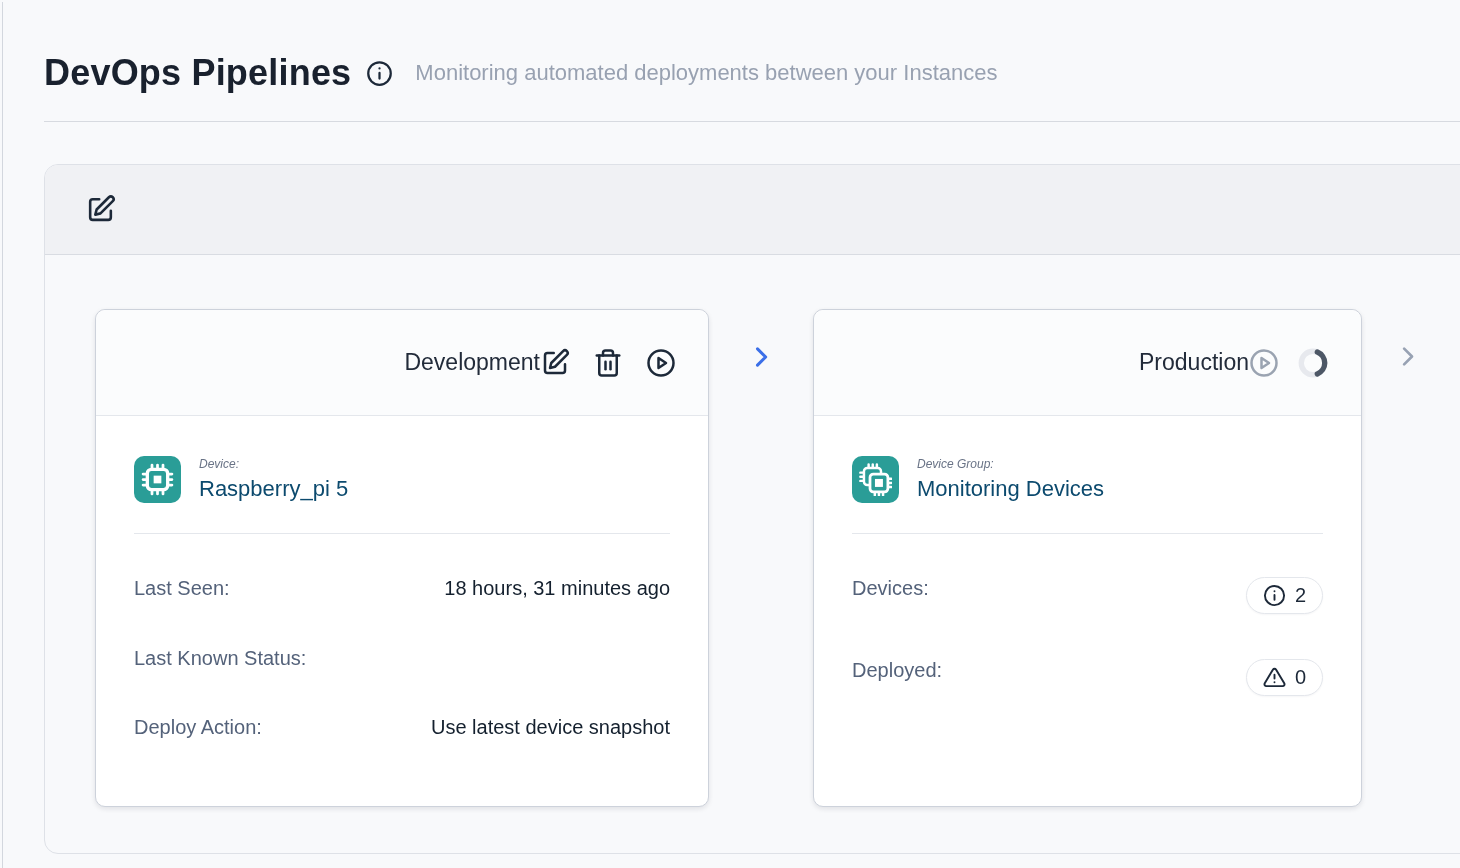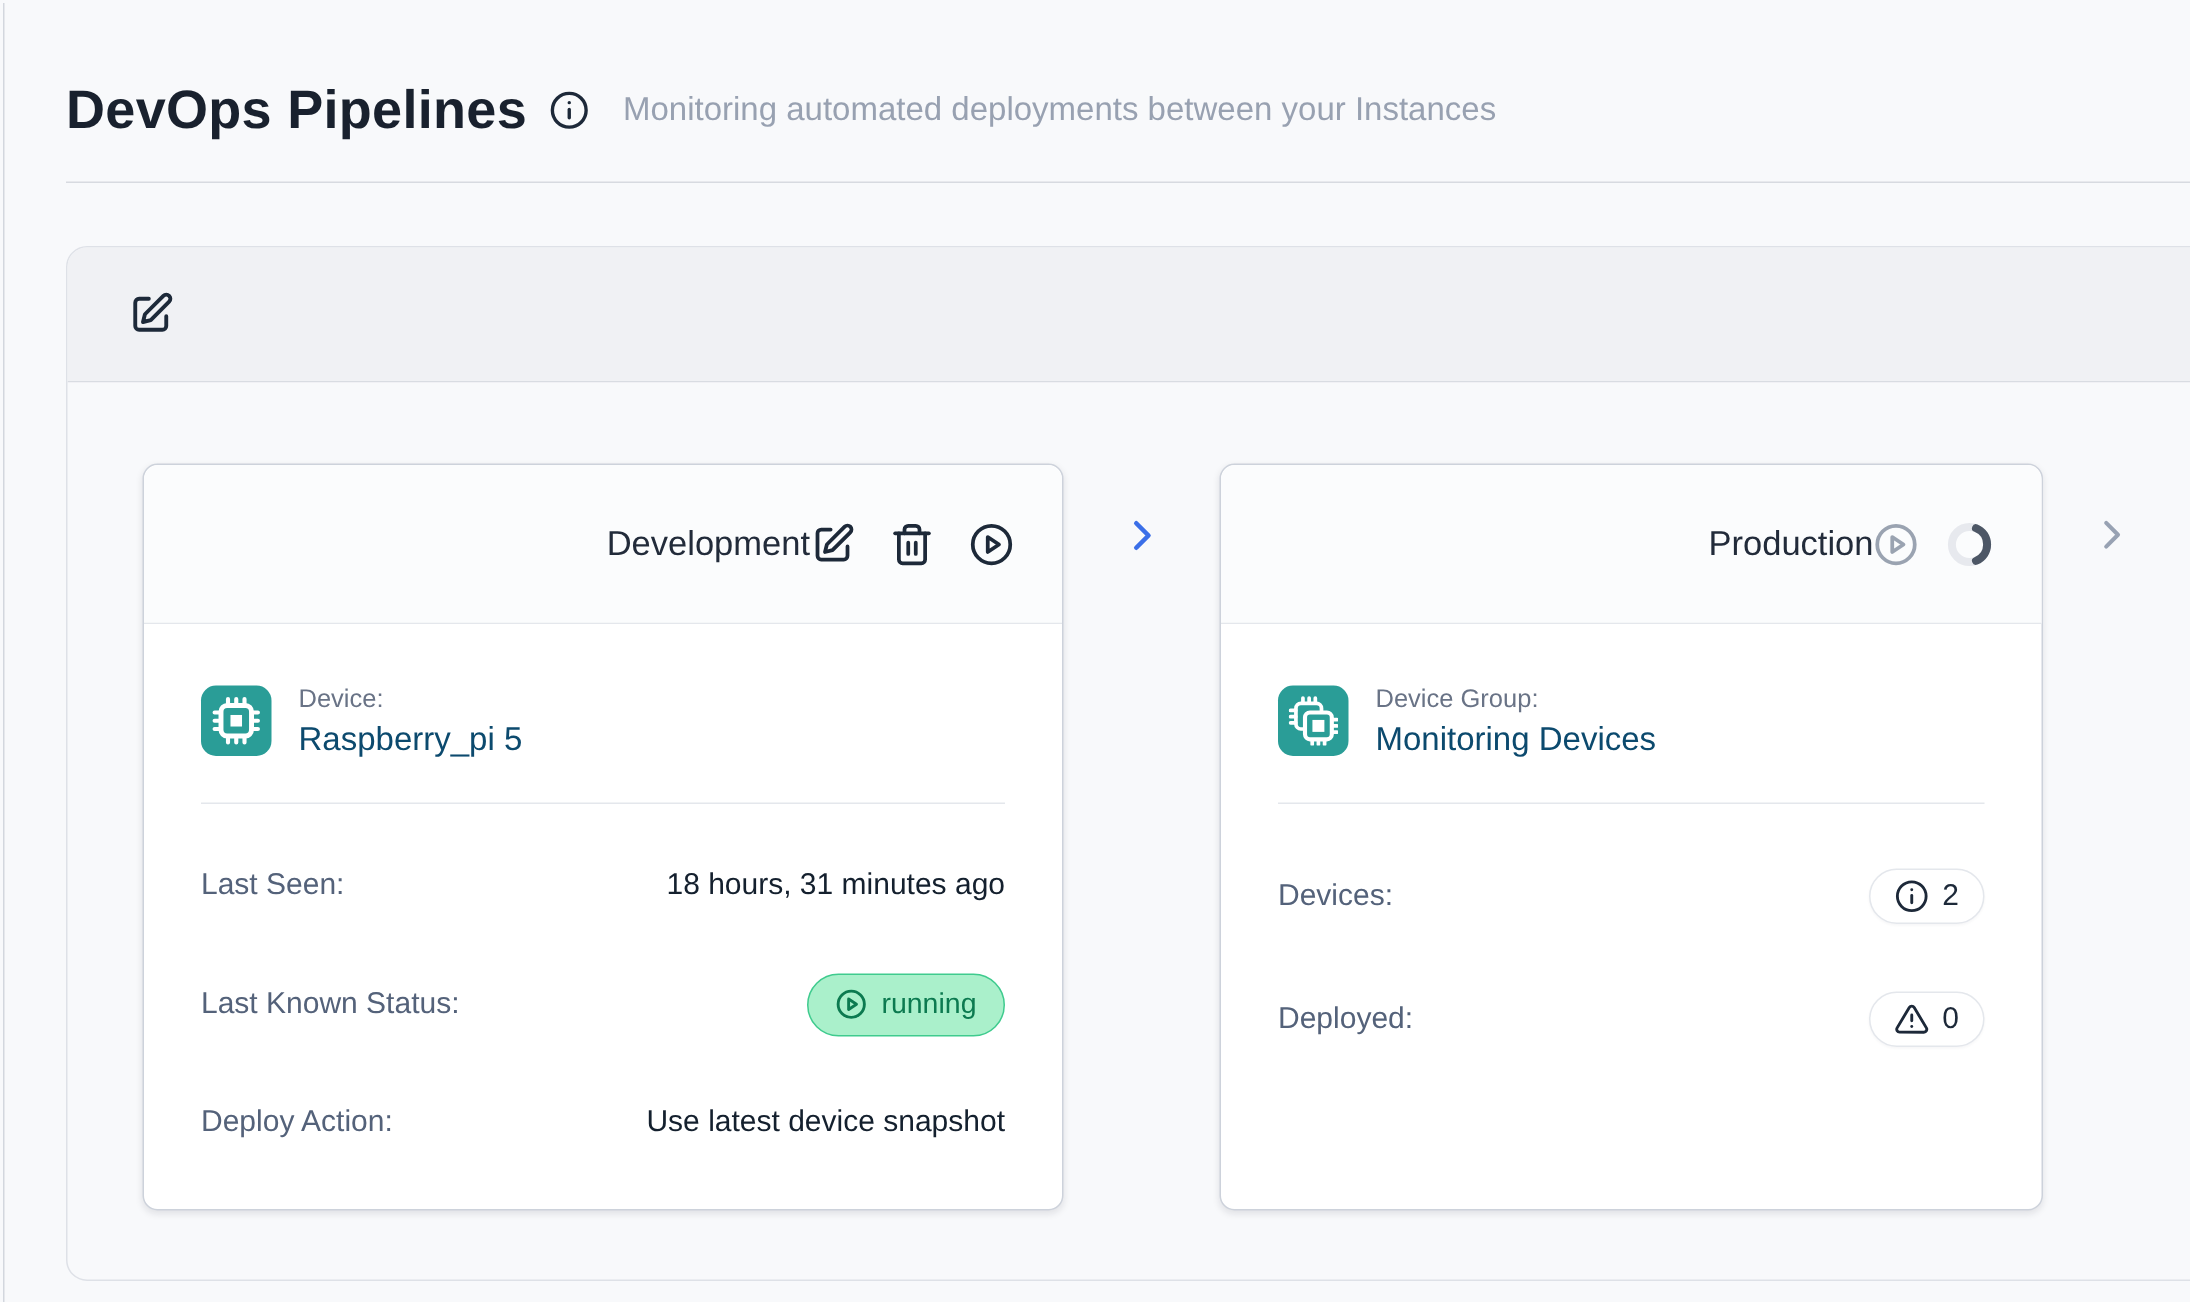--- a/index.html
+++ b/index.html
@@ -36,25 +36,25 @@
   .card-header { height:106px; display:flex; align-items:center; justify-content:flex-end;
     padding:0 32px 0 38px; border-bottom:1px solid #e4e7ec; background:#fbfcfd;
     border-radius:10px 10px 0 0; }
   .card-title { font-size:23px; font-weight:500; color:#222b3a; }
   .card-actions { display:flex; align-items:center; gap:23px; }
 
   .card-body { padding:40px 38px 0 38px; }
   .device-row { display:flex; gap:18px; align-items:center; }
   .device-icon { width:47px; height:47px; border-radius:10px; background:#2a9d97;
     display:flex; align-items:center; justify-content:center; flex:none; }
-  .device-meta .mini-label { font-size:17px; color:#697386; line-height:1.15; }
+  .device-meta .mini-label { font-size:12px; color:#697386; line-height:1.15;font-style:italic; }
   .device-meta .device-name { font-size:22px; color:#0c4a6e; margin-top:4px; line-height:1.15; }
   .body-divider { height:1px; background:#e4e7ec; margin-top:30px; }
 
-  .kv { display:flex; justify-content:space-between; align-items:center; }
+  .kv { display:flex; justify-content:space-between; align-items:flex-start; }
   .kv .k { font-size:20px; color:#54627a; }
   .kv .v { font-size:20px; color:#14202e; }
   .kv.seen   { margin-top:43px; }
   .kv.status { margin-top:47px;gap:43px; }
   .kv.deploy { margin-top:46px; }
   .kv.counts1 { margin-top:43px; }
   .kv.counts2 { margin-top:45px; }
 
   .status-pill { display:flex; align-items:center; gap:10px;
     background:#aaf0cb; border:1.5px solid #3fcb8e; border-radius:999px;
@@ -141,27 +141,20 @@
         </div>
         <div class="body-divider"></div>
 
         <div class="kv seen">
           <span class="k">Last Seen:</span>
           <span class="v">18 hours, 31 minutes ago</span>
         </div>
 
         <div class="kv status">
           <span class="k">Last Known Status:</span>
-          <span class="status-pill">
-            <svg width="21" height="21" viewBox="0 0 24 24" fill="none" stroke="#0c7a50" stroke-width="2.2" stroke-linecap="round" stroke-linejoin="round">
-              <circle cx="12" cy="12" r="10"></circle>
-                <polygon points="10 8 16 12 10 16 10 8"></polygon>
-            </svg>
-            <span>running</span>
-          </span>
         </div>
 
         <div class="kv deploy">
           <span class="k">Deploy Action:</span>
           <span class="v">Use latest device snapshot</span>
         </div>
       </div>
     </div>
 
     <div class="flow-arrow">

